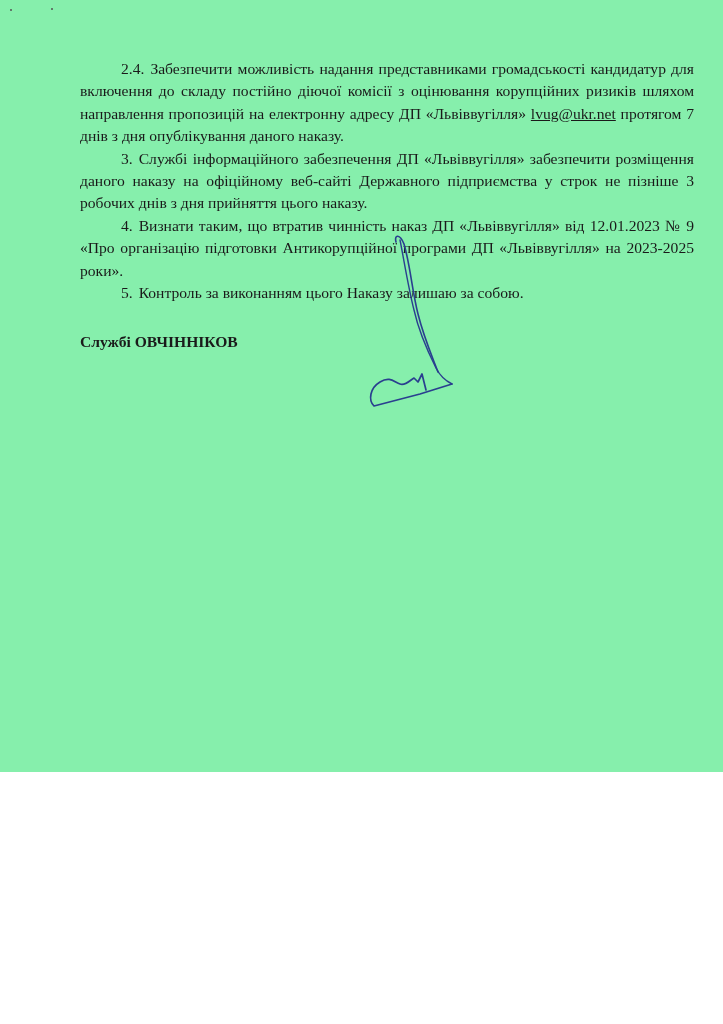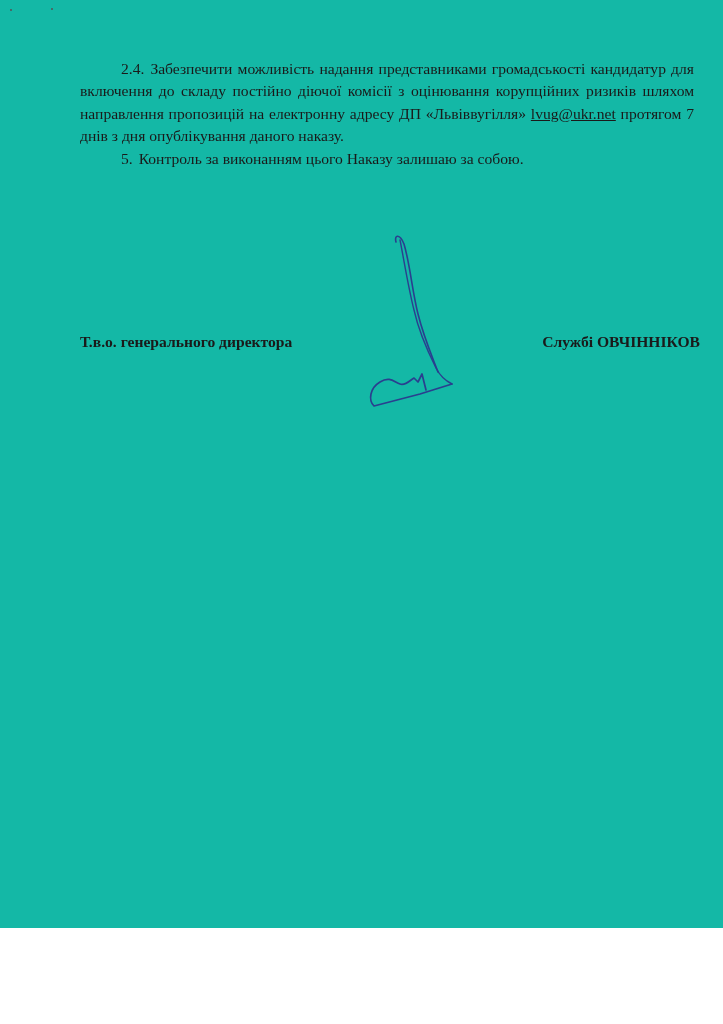--- a/index.html
+++ b/index.html
@@ -11,22 +11,22 @@
       width: 723px;
       height: 1024px;
       position: relative;
       overflow: hidden;
       font-family: "Liberation Serif", "DejaVu Serif", serif;
       color: #1a1a1a;
     }
     .page {
       position: absolute;
       left: 0; top: 0;
-      width: 723px; height: 928px;
-      background: #14b8a6;
+      width: 723px; height: 772px;
+      background: #86efac;
     }
     .specks span {
       position: absolute;
       width: 2px; height: 2px;
       background: #555;
       border-radius: 1px;
     }
     .body-text {
       position: absolute;
       left: 80px;
@@ -74,26 +74,31 @@
   <div class="specks">
     <span style="left:10px;top:9px;"></span>
     <span style="left:51px;top:8px;"></span>
   </div>
 
   <div class="body-text">
     <p class="para">
       <span class="num">2.4.</span><span>Забезпечити можливість надання представниками громадськості кандидатур для включення до складу постійно діючої комісії з оцінювання корупційних ризиків шляхом направлення пропозицій на електронну адресу ДП «Львіввугілля» </span><a class="email">lvug@ukr.net</a><span> протягом 7 днів з дня опублікування даного наказу.</span>
     </p>
     <p class="para">
+      <span class="num">3.</span><span>Службі інформаційного забезпечення ДП «Львіввугілля» забезпечити розміщення даного наказу на офіційному веб-сайті Державного підприємства у строк не пізніше 3 робочих днів з дня прийняття цього наказу.</span>
+    </p>
+    <p class="para">
+      <span class="num">4.</span><span>Визнати таким, що втратив чинність наказ ДП «Львіввугілля» від 12.01.2023 № 9 «Про організацію підготовки Антикорупційної програми ДП «Львіввугілля» на 2023-2025 роки».</span>
+    </p>
+    <p class="para">
       <span class="num">5.</span><span>Контроль за виконанням цього Наказу залишаю за собою.</span>
     </p>
   </div>
 
   <div class="sign-row">
-    <span>Т.в.о. генерального директора</span>
     <span>Службі ОВЧІННІКОВ</span>
   </div>
 
   <svg class="signature" viewBox="0 0 120 180">
     <path d="M36 12 C 34 4, 40 4, 44 14 C 50 34, 52 60, 58 84 C 64 108, 72 126, 78 142" fill="none" stroke="#2a3f8f" stroke-width="1.6" stroke-linecap="round"></path>
     <path d="M40 10 C 44 30, 48 56, 54 80 C 58 98, 64 114, 76 138 C 80 146, 84 150, 92 154" fill="none" stroke="#2a3f8f" stroke-width="1.4" stroke-linecap="round"></path>
     <path d="M92 154 L 60 164 L 14 176 C 8 170, 10 158, 20 152 C 30 146, 34 152, 40 154 C 46 156, 50 150, 54 148 L 58 152 L 62 144 L 66 160" fill="none" stroke="#2a3f8f" stroke-width="1.7" stroke-linecap="round" stroke-linejoin="round"></path>
   </svg>
 
 </div>

